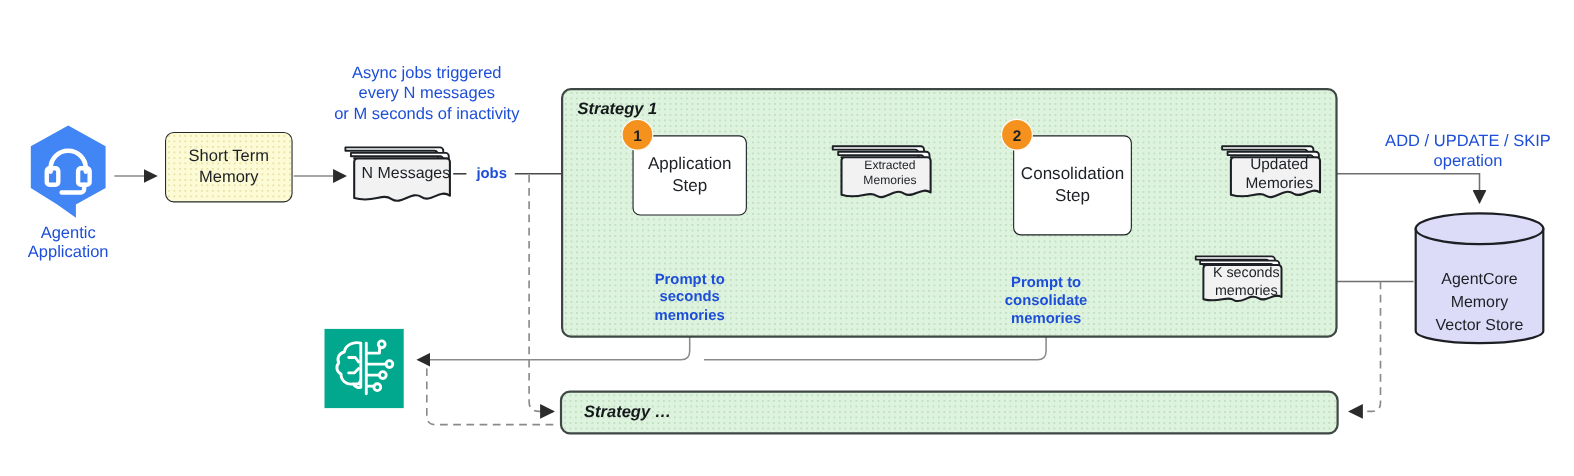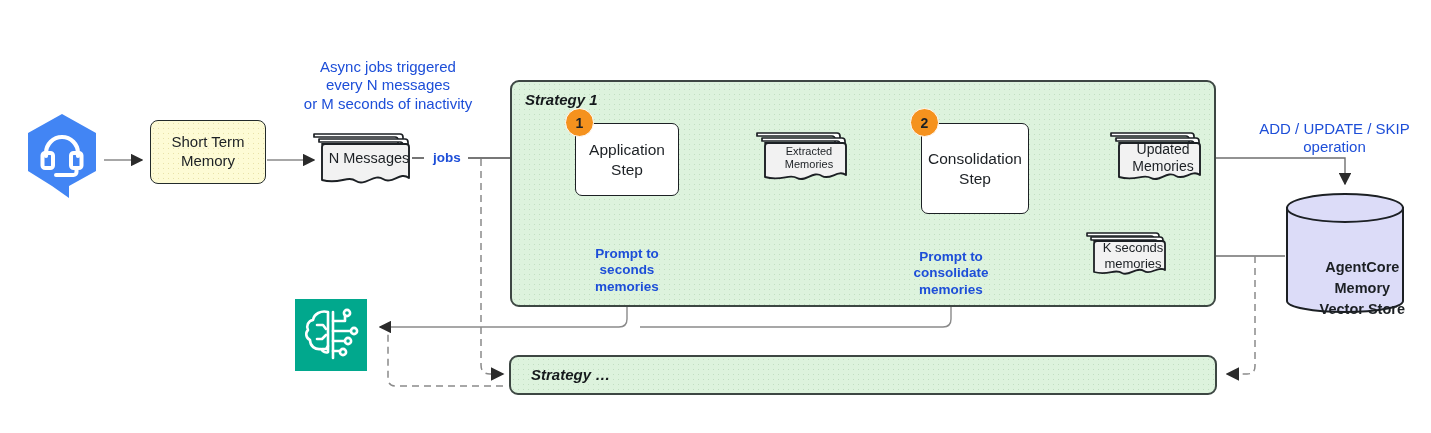--- a/index.html
+++ b/index.html
@@ -41,23 +41,23 @@
          justify-content:center;z-index:6;}
 
   
   .strategy{background:#ddf3dd;border:2px solid #3d4743;border-radius:9px;
             background-image:radial-gradient(#c2dfc2 0.7px, transparent 0.7px);
             background-size:5px 5px;}
   .strategy-title{position:absolute;font-size:15px;font-weight:bold;color:#15191c;font-style:italic;}
 
   
   .cyl{position:absolute;left:1285px;top:188px;width:120px;height:133px;}
-  .cyl .cyl-txt{position:absolute;left:0;top:16px;width:100%;height:100%;
-                display:flex;align-items:center;justify-content:flex-end;text-align:center;
-                font-size:14.5px;line-height:1.45;font-weight:bold;}
+  .cyl .cyl-txt{position:absolute;left:0;top:3px;width:100%;height:100%;
+                display:flex;align-items:center;justify-content:center;text-align:center;
+                font-size:14.5px;line-height:1.45;}
 
   
   .bedrock-icon{position:absolute;left:295px;top:299px;width:72px;height:72px;background:#01a88d;}
   .bedrock-cap{left:282px;top:372px;width:100px;font-size:14.5px;}
 
   svg.wires{position:absolute;left:0;top:0;width:1431px;height:433px;overflow:visible;}
 </style>
 </head>
 <body>
 
@@ -105,20 +105,24 @@
     <path d="M1255,256 L1255,366 Q1255,374 1247,374 L1227,374" stroke="#8a8a8a" stroke-width="1.5" fill="none" stroke-dasharray="7,5" marker-end="url(#ah)"></path>
   </svg>
 
   <svg class="agentic-icon" viewBox="0 0 80 88">
     <path d="M40 2 L74 21 L74 59 L47 74 L47 86 L30 74 L6 59 L6 21 Z" fill="#4285f4"></path>
     <path d="M24 44 v-3 a16 16 0 0 1 32 0 v3" stroke="#ffffff" stroke-width="4.2" fill="none" stroke-linecap="round"></path>
     <rect x="20.5" y="41" width="10.5" height="15" rx="2.6" fill="none" stroke="#ffffff" stroke-width="4"></rect>
     <rect x="49" y="41" width="10.5" height="15" rx="2.6" fill="none" stroke="#ffffff" stroke-width="4"></rect>
     <path d="M54.5 56 v4 a3 3 0 0 1 -3 3 H34" stroke="#ffffff" stroke-width="4" fill="none" stroke-linecap="round"></path>
   </svg>
+  <div class="lbl plain agentic-cap">
+    <div>Agentic</div>
+    <div>Application</div>
+  </div>
 
   <div class="abs stm">
     <div>
       <div>Short Term</div>
       <div>Memory</div>
     </div>
   </div>
 
   <div class="lbl plain" style="left:293px;top:58px;width:190px;">
     <div>Async jobs triggered</div>

